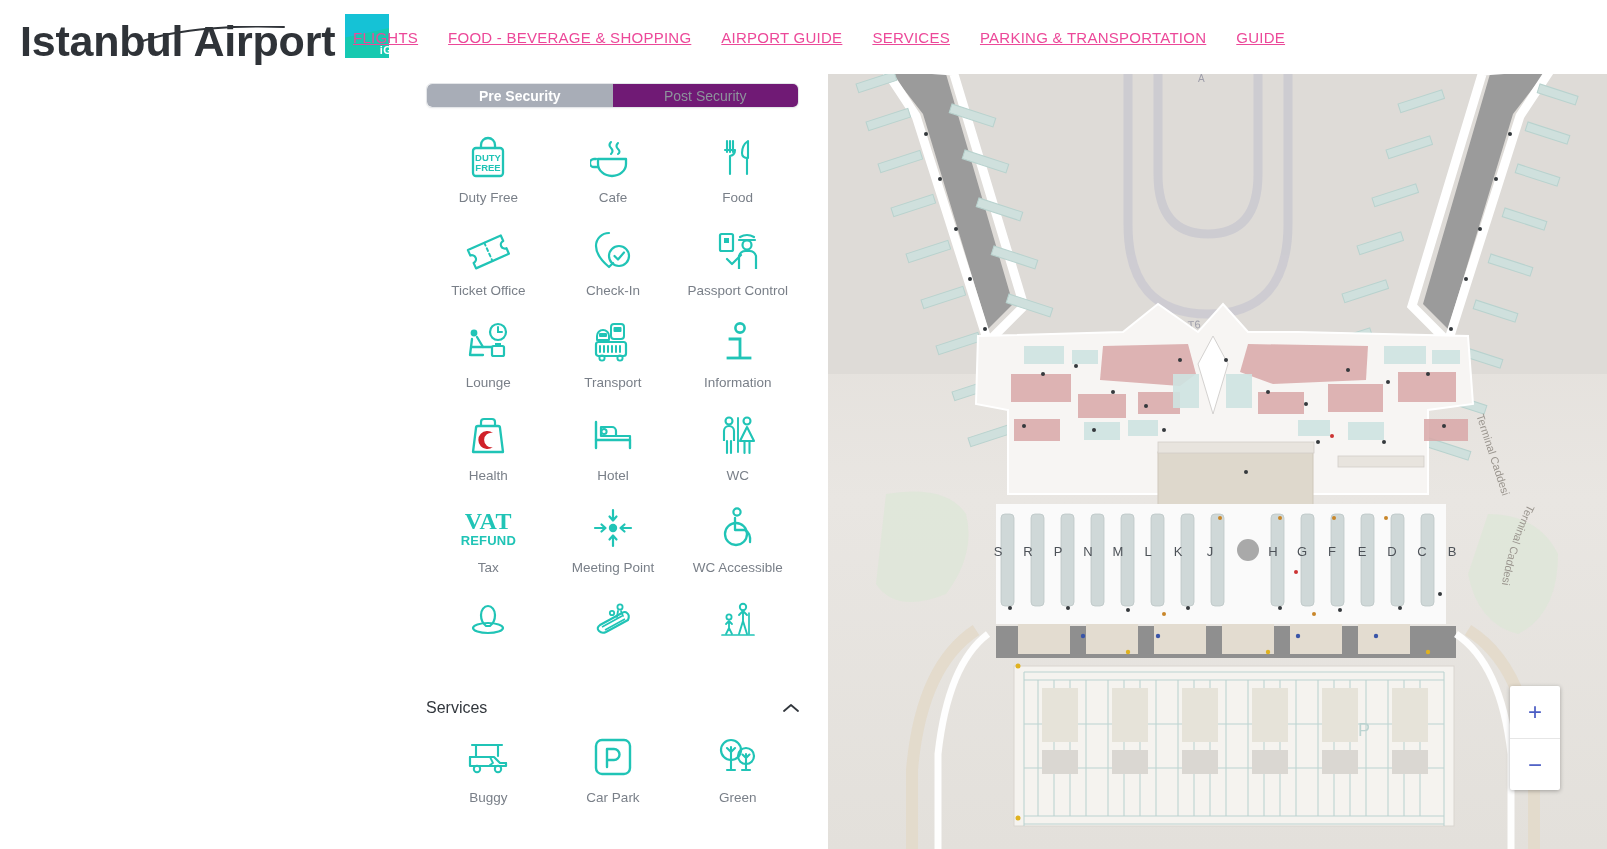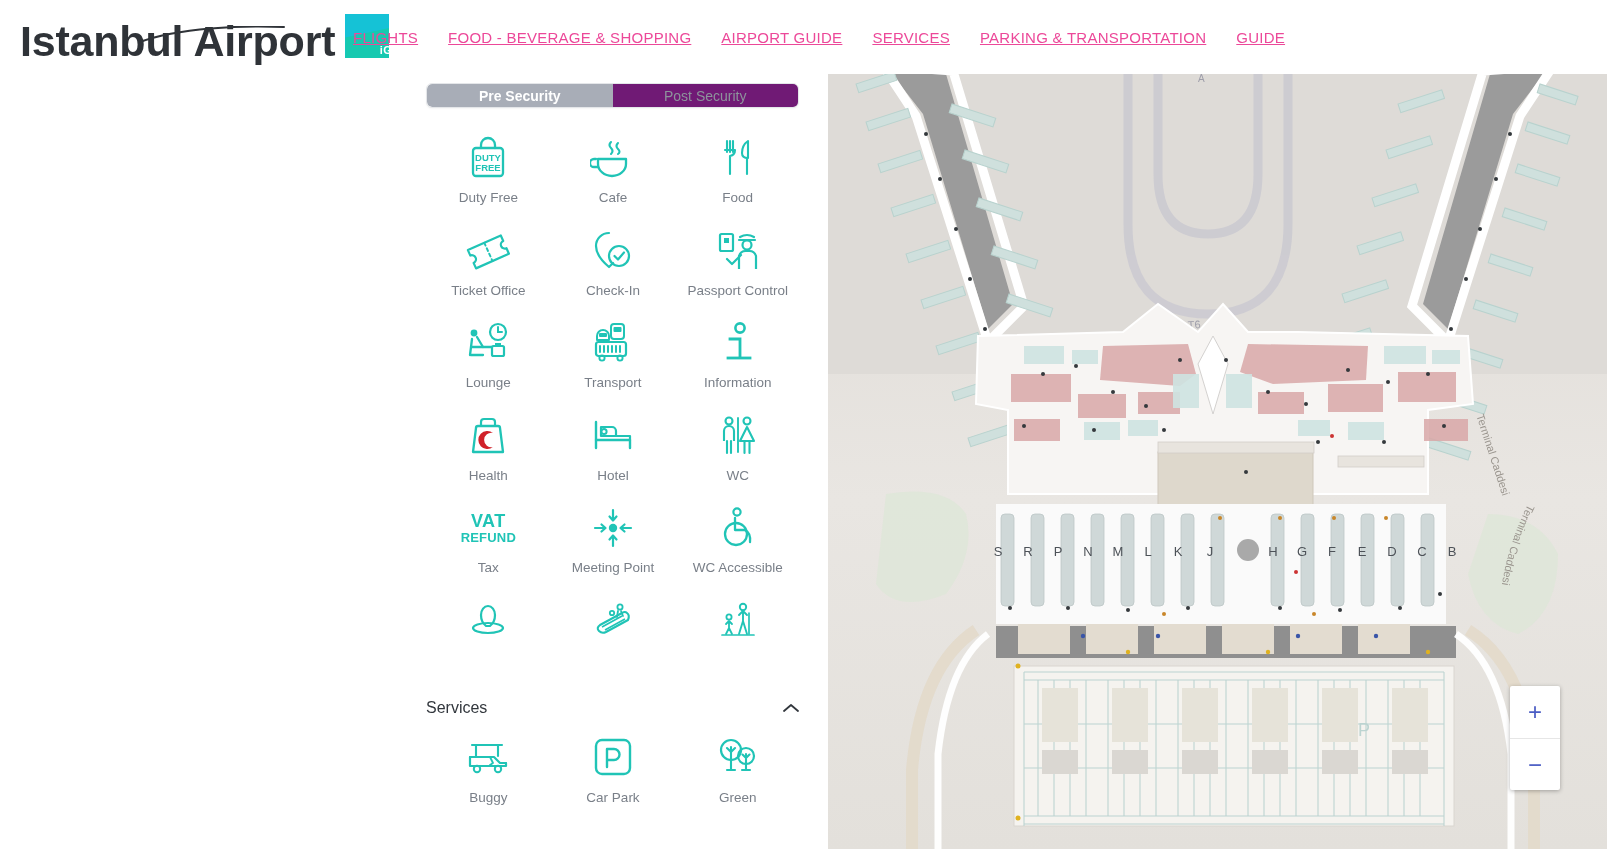--- a/index.html
+++ b/index.html
@@ -177,21 +177,21 @@
     display: flex; align-items: center; justify-content: center;
     color: #32373d;
   }
 
   
   .vat {
     display: flex; flex-direction: column;
     align-items: center; justify-content: center;
     line-height: 1;
   }
-  .vat .v1 { font-size: 18px; font-weight: 700; color: #20C4B6; letter-spacing: 0.5px; font-family: Liberation Sans, sans-serif; }
+  .vat .v1 { font-size: 24px; font-weight: 700; color: #20C4B6; letter-spacing: 0.5px; font-family: Liberation Serif, serif; }
   .vat .v2 { font-size: 13px; font-weight: 700; color: #20C4B6; letter-spacing: 0.2px; margin-top: 1px; font-family: "Liberation Sans", sans-serif; }
 
   
   .map {
     position: absolute;
     left: 828px; top: 74px;
     width: 779px; height: 775px;
     overflow: hidden;
     background: #e7e5e2;
     cursor: grab;

